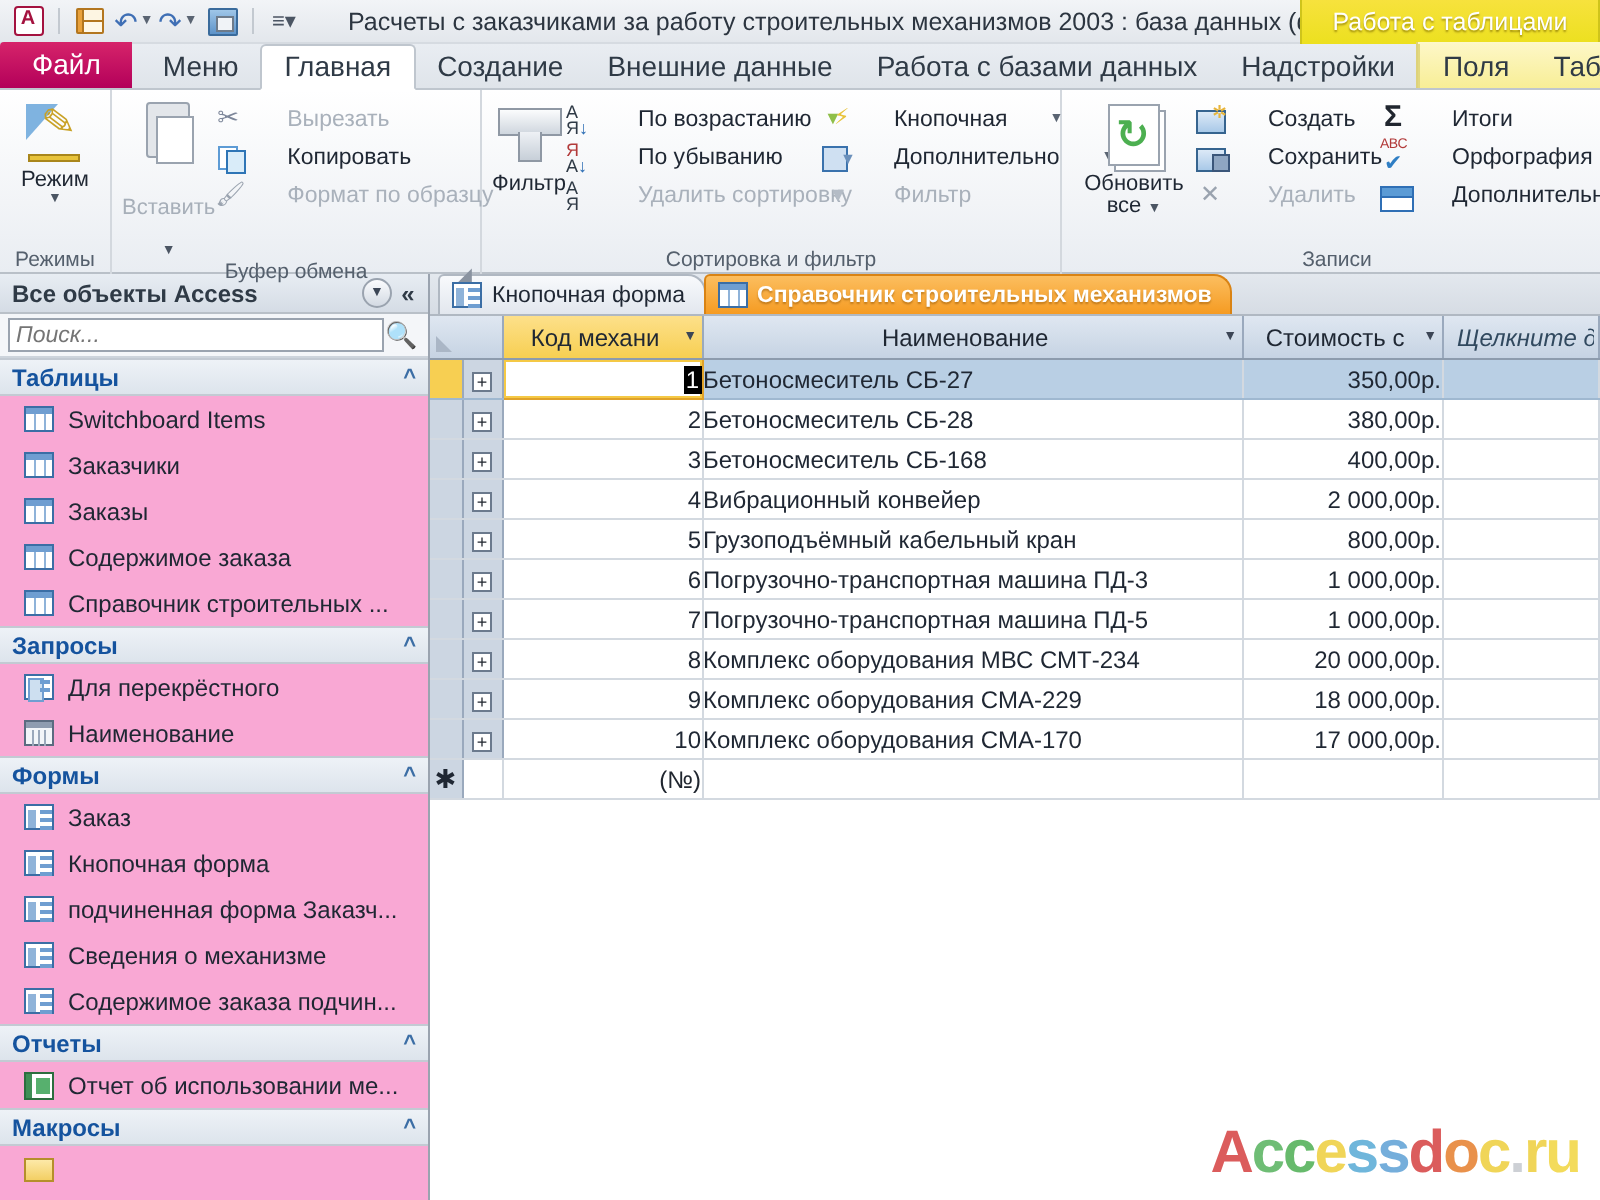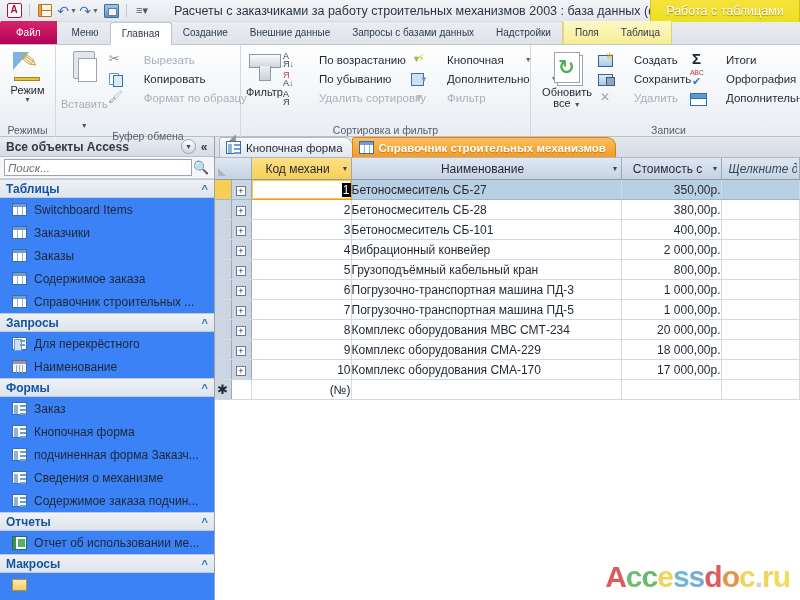--- a/index.html
+++ b/index.html
@@ -52,21 +52,21 @@
     padding:0 14px;
   }
 
   
   .tabstrip{
     height:23px; display:flex; align-items:flex-end;
     background:linear-gradient(#e9edf2,#dfe4ea);
     border-bottom:1px solid #bfc6ce; position:relative;
   }
   .tab{
-    height:22px; line-height:22px; padding:0 11px; font-size:10px;
+    height:22px; line-height:22px; padding:0 11px; font-size:14px;
     color:#2f3a46; white-space:nowrap; cursor:default;
   }
   .tab.file{
     background:linear-gradient(#d6246a,#b3005a); color:#fff;
     padding:0 16px; height:23px; line-height:23px; margin-right:4px;
     border-top-left-radius:2px;
   }
   .tab.active{
     background:#fff; border:1px solid #bfc6ce; border-bottom:1px solid #fff;
     border-top-left-radius:3px;border-top-right-radius:3px;
@@ -156,21 +156,21 @@
   .ic-view:after{
     content:"\270E";position:absolute;left:10px;top:-2px;font-size:20px;color:#c9a227;
     transform:rotate(-8deg);
   }
   .ic-viewbar{position:absolute;left:3px;bottom:2px;width:26px;height:4px;background:#e8c33a;border:1px solid #a9861b;}
 
   
   .workspace{ display:flex; height:464px; background:#d9dfe6; }
 
   
-  .navpane{ width:215px; background:#3b82f6; display:flex; flex-direction:column;
+  .navpane{ width:215px; background:#f9a8d4; display:flex; flex-direction:column;
             border-right:1px solid #9aa3af; }
   .nav-head{
     height:20px; display:flex;align-items:center;
     background:linear-gradient(#e8edf3,#d5dce5);
     border-bottom:1px solid #b9c0c8; padding:0 2px 0 6px;
     font-weight:bold; font-size:12px; color:#2f3a46;
   }
   .nav-head .t{flex:1;}
   .circ-btn{ width:15px;height:15px;border-radius:50%;
              background:linear-gradient(#fbfcfe,#d3dae3);border:1px solid #9aa3af;
@@ -323,21 +323,21 @@
     <div class="title-text">Расчеты с заказчиками за работу строительных механизмов 2003 : база данных (ф...</div>
     <div class="ctx-tab">Работа с таблицами</div>
   </div>
 
   <div class="tabstrip">
     <div class="tab file">Файл</div>
     <div class="tab">Меню</div>
     <div class="tab active">Главная</div>
     <div class="tab">Создание</div>
     <div class="tab">Внешние данные</div>
-    <div class="tab">Запросы с базами данных</div>
+    <div class="tab">Работа с базами данных</div>
     <div class="tab">Надстройки</div>
     <div class="ctxwrap">
       <div class="tab ctx first">Поля</div>
       <div class="tab ctx">Таблица</div>
     </div>
   </div>
 
   <div class="ribbon">
 
     <div class="group" style="width:56px">
@@ -634,21 +634,21 @@
               <td class="expcol"><span class="plus">+</span></td>
               <td class="idcell">2</td>
               <td class="txt">Бетоносмеситель СБ-28</td>
               <td class="num">380,00р.</td>
               <td></td>
             </tr>
             <tr>
               <td class="selcol"></td>
               <td class="expcol"><span class="plus">+</span></td>
               <td class="idcell">3</td>
-              <td class="txt">Бетоносмеситель СБ-101</td>
+              <td class="txt">Бетоносмеситель СБ-168</td>
               <td class="num">400,00р.</td>
               <td></td>
             </tr>
             <tr>
               <td class="selcol"></td>
               <td class="expcol"><span class="plus">+</span></td>
               <td class="idcell">4</td>
               <td class="txt">Вибрационный конвейер</td>
               <td class="num">2 000,00р.</td>
               <td></td>

